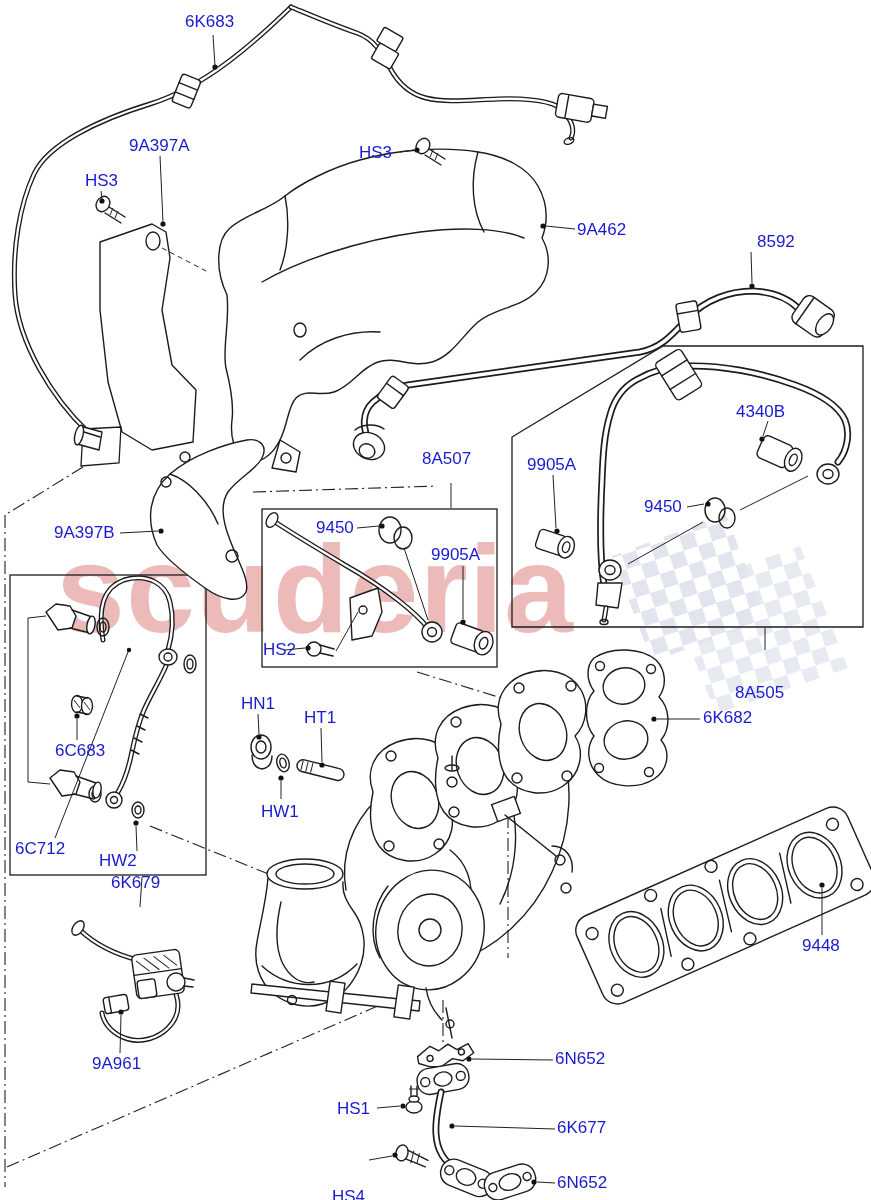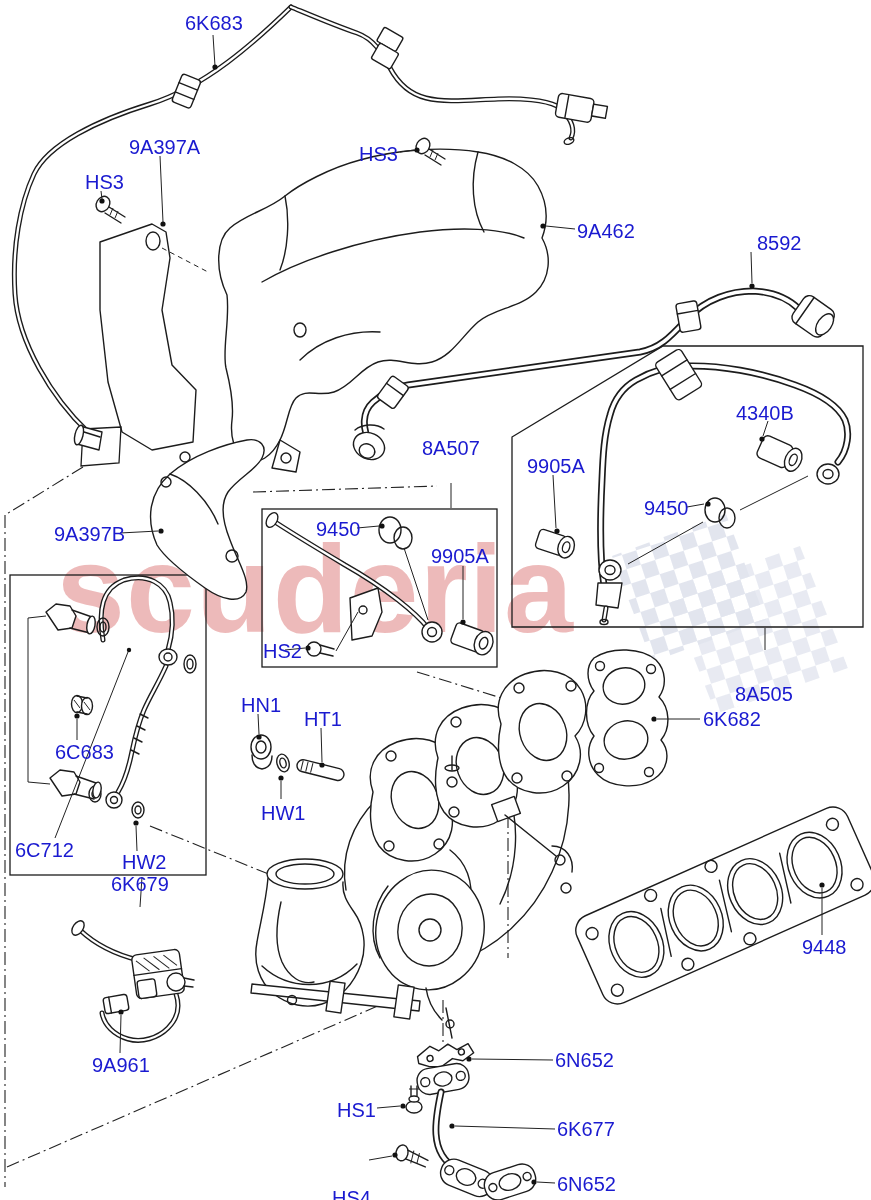--- a/index.html
+++ b/index.html
@@ -14,21 +14,21 @@
   .lnw{stroke:#1c1c1c;stroke-width:1.4;fill:#ffffff;stroke-linecap:round;stroke-linejoin:round;}
   .tube{stroke:#1c1c1c;stroke-width:7;fill:none;stroke-linecap:round;stroke-linejoin:round;}
   .tube-s{stroke:#1c1c1c;stroke-width:5;fill:none;stroke-linecap:round;stroke-linejoin:round;}
   .tube-core{stroke:#ffffff;stroke-width:3.6;fill:none;stroke-linecap:round;stroke-linejoin:round;}
   .tube-s-core{stroke:#ffffff;stroke-width:2.3;fill:none;stroke-linecap:round;stroke-linejoin:round;}
   .dash{stroke:#222;stroke-width:1.1;fill:none;stroke-dasharray:13 4 2 4;}
   .dsh2{stroke:#222;stroke-width:1;fill:none;stroke-dasharray:5 4;}
   .thin{stroke:#222;stroke-width:1;fill:none;}
   .box{stroke:#1c1c1c;stroke-width:1.3;fill:none;}
   .dot{fill:#111;stroke:none;}
-  .lbl{position:absolute;color:#1a1ad0;font-size:20px;line-height:1;white-space:nowrap;}
+  .lbl{position:absolute;color:#1a1ad0;font-size:17px;line-height:1;white-space:nowrap;}
 </style>
 </head>
 <body>
 
 <div class="stage">
 
   <div class="wm-brand">scuderia</div>
 
   <svg class="art" width="871" height="1200" viewBox="0 0 871 1200">
     <defs>
@@ -470,35 +470,35 @@
     </g>
   </svg>
 
   <div class="lbl" style="left:185px;top:13px">6K683</div>
   <div class="lbl" style="left:129px;top:137px">9A397A</div>
   <div class="lbl" style="left:85px;top:172px">HS3</div>
   <div class="lbl" style="left:359px;top:144px">HS3</div>
   <div class="lbl" style="left:577px;top:221px">9A462</div>
   <div class="lbl" style="left:757px;top:233px">8592</div>
   <div class="lbl" style="left:54px;top:524px">9A397B</div>
-  <div class="lbl" style="left:422px;top:438px">8A507</div>
+  <div class="lbl" style="left:422px;top:450px">8A507</div>
   <div class="lbl" style="left:316px;top:519px">9450</div>
   <div class="lbl" style="left:431px;top:546px">9905A</div>
   <div class="lbl" style="left:263px;top:641px">HS2</div>
   <div class="lbl" style="left:527px;top:456px">9905A</div>
   <div class="lbl" style="left:736px;top:403px">4340B</div>
   <div class="lbl" style="left:644px;top:498px">9450</div>
   <div class="lbl" style="left:735px;top:684px">8A505</div>
   <div class="lbl" style="left:703px;top:709px">6K682</div>
   <div class="lbl" style="left:241px;top:695px">HN1</div>
   <div class="lbl" style="left:304px;top:709px">HT1</div>
   <div class="lbl" style="left:261px;top:803px">HW1</div>
   <div class="lbl" style="left:55px;top:742px">6C683</div>
   <div class="lbl" style="left:15px;top:840px">6C712</div>
-  <div class="lbl" style="left:122px;top:852px">HW2</div>
+  <div class="lbl" style="left:99px;top:852px">HW2</div>
   <div class="lbl" style="left:111px;top:874px">6K679</div>
   <div class="lbl" style="left:92px;top:1055px">9A961</div>
   <div class="lbl" style="left:337px;top:1100px">HS1</div>
   <div class="lbl" style="left:332px;top:1188px">HS4</div>
   <div class="lbl" style="left:555px;top:1050px">6N652</div>
   <div class="lbl" style="left:557px;top:1119px">6K677</div>
   <div class="lbl" style="left:557px;top:1174px">6N652</div>
   <div class="lbl" style="left:802px;top:937px">9448</div>
 </div>
 

